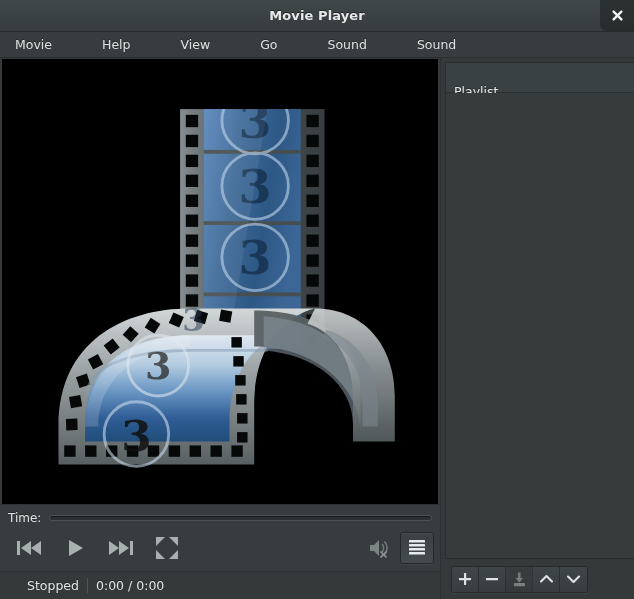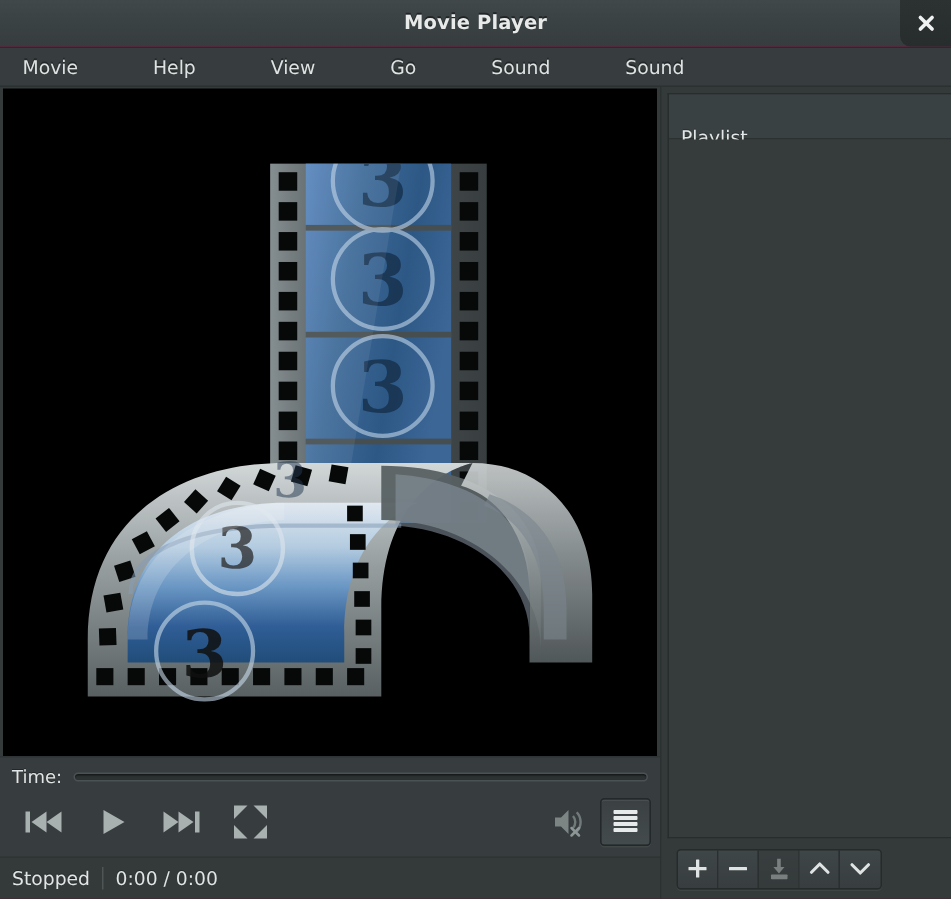--- a/index.html
+++ b/index.html
@@ -140,20 +140,21 @@
     background:#343a3a;
     display:flex; align-items:center;
     padding-left:6px;
     border-top:1px solid #2e3435;
     gap:0;
   }
   .status-text {
     font-size:12.5px; color:#e2e5e5;
     text-shadow:0 -1px 0 rgba(0,0,0,.35);
     padding:0 8px 0 2px;
+    margin-left:19px;
   }
   .status-sep {
     width:1px; height:15px; background:#4d5556;
     margin:0 0px;
   }
   .status-time {
     font-size:12.5px; color:#e2e5e5;
     text-shadow:0 -1px 0 rgba(0,0,0,.35);
     padding-left:8px;
     text-align:center;

